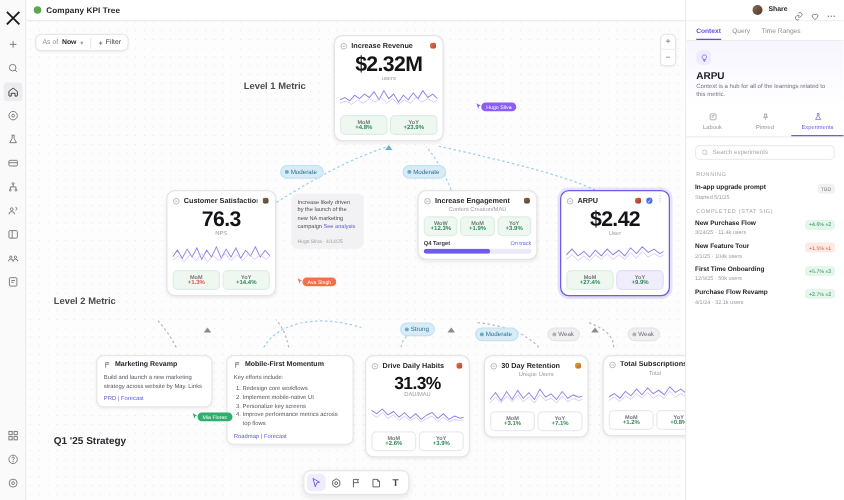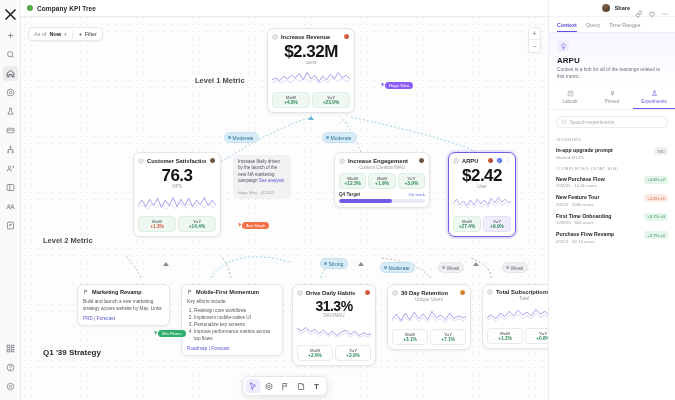--- a/index.html
+++ b/index.html
@@ -372,23 +372,23 @@
           </svg>
         <span>Filter</span>
       </span>
     </div>
 
     <div class="zoomctl">
       <div>+</div>
       <div>−</div>
     </div>
 
-    <div class="level-label" style="left:174px; top:64px;margin-top:12px;">Level 1 Metric</div>
+    <div class="level-label" style="left:174px; top:64px;">Level 1 Metric</div>
     <div class="level-label" style="left:22px; top:192px;margin-top:44px;">Level 2 Metric</div>
-    <div class="strategy-label" style="left:22px; top:348px;">Q1 '39 Strategy</div>
+    <div class="strategy-label" style="left:22px; top:348px;">Q1 '25 Strategy</div>
 
     <div class="edge-pill" style="left:203px; top:132px;">
       <span class="dot"></span>
       <span>Moderate</span>
     </div>
     <div class="edge-pill" style="left:301px; top:132px;">
       <span class="dot"></span>
       <span>Moderate</span>
     </div>
     <div class="edge-pill" style="left:299px; top:258px;">
@@ -501,21 +501,21 @@
       </div>
       <div class="target-row">
         <span class="target-l">Q4 Target</span>
         <span class="target-r">On track</span>
       </div>
       <div class="pbar">
           <i id="eng-bar" style="width: 62%;"></i>
         </div>
     </div>
 
-    <div class="card selected" style="left:427px; top:152px; width:68px;">
+    <div class="card selected" style="left:427px; top:152px; width:88px;">
       <div class="card-head">
         <svg class="chev" viewBox="0 0 24 24" fill="none" stroke="currentColor" stroke-width="2.4">
             <circle cx="12" cy="12" r="9"></circle>
             <path d="M8 12h8"></path>
           </svg>
         <div class="card-title">ARPU</div>
         <div class="avatars">
           <span class="av d"></span>
           <span class="av blue">✓</span>
           <span class="dots-v">⋮</span>

